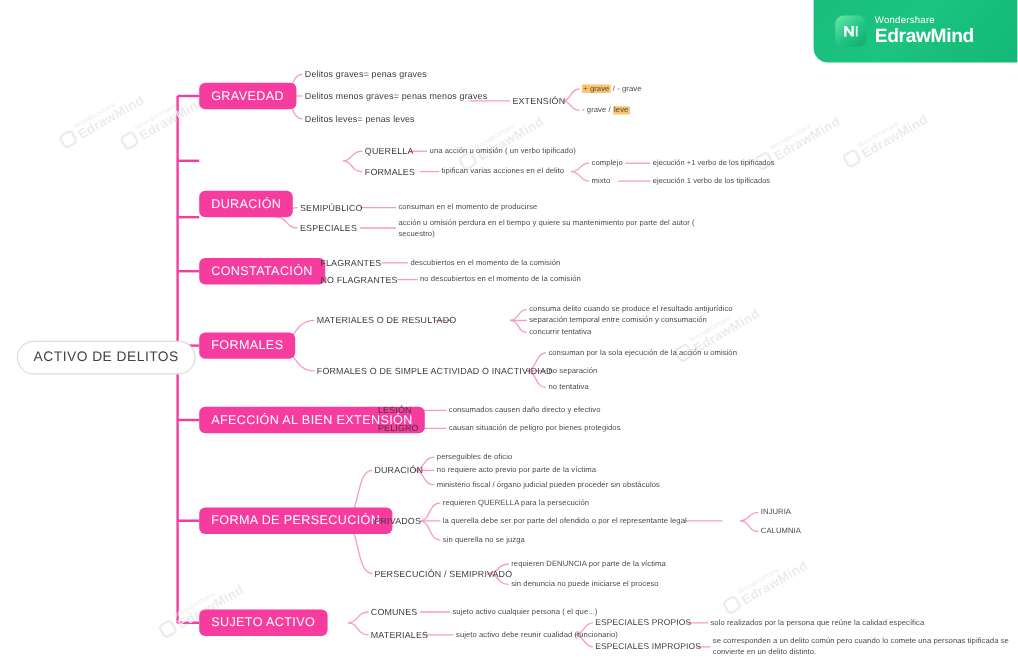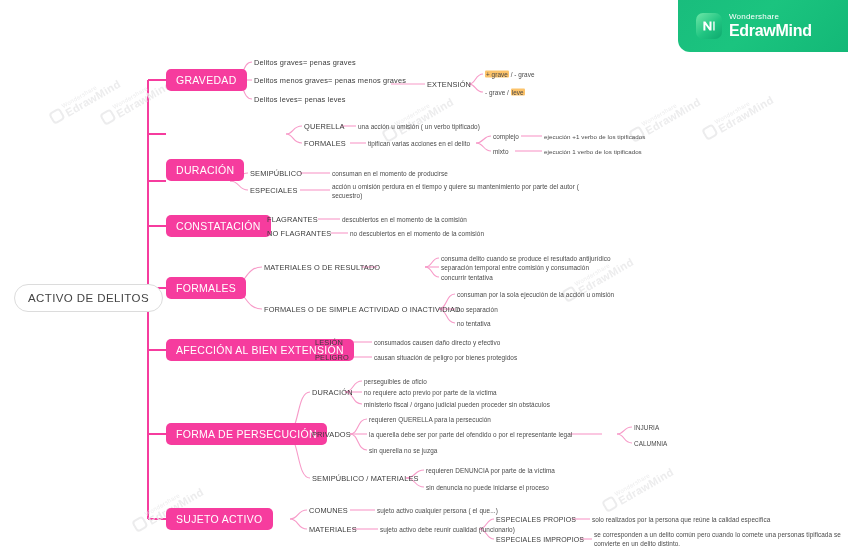--- a/index.html
+++ b/index.html
@@ -251,21 +251,21 @@
 
   <div class="node lvl1" style="left:166px;top:350px">AFECCIÓN AL BIEN EXTENSIÓN</div>
   <div class="node lvl2" style="left:315px;top:342px">LESIÓN</div>
   <div class="node lvl2" style="left:315px;top:357px">PELIGRO</div>
   <div class="node lvl3" style="left:374px;top:342px">consumados causen daño directo y efectivo</div>
   <div class="node lvl3" style="left:374px;top:357px">causan situación de peligro por bienes protegidos</div>
 
   <div class="node lvl1" style="left:166px;top:434px">FORMA DE PERSECUCIÓN</div>
   <div class="node lvl2" style="left:312px;top:392px">DURACIÓN</div>
   <div class="node lvl2" style="left:312px;top:434px">PRIVADOS</div>
-  <div class="node lvl2" style="left:312px;top:478px">SEMIPÚBLICO / MATERIALES</div>
+  <div class="node lvl2" style="left:312px;top:478px">PERSECUCIÓN / SEMIPRIVADO</div>
   <div class="node lvl3" style="left:364px;top:381px">perseguibles de oficio</div>
   <div class="node lvl3" style="left:364px;top:392px">no requiere acto previo por parte de la víctima</div>
   <div class="node lvl3" style="left:364px;top:404px">ministerio fiscal / órgano judicial pueden proceder sin obstáculos</div>
   <div class="node lvl3" style="left:369px;top:419px">requieren QUERELLA para la persecución</div>
   <div class="node lvl3" style="left:369px;top:434px">la querella debe ser por parte del ofendido o por el representante legal</div>
   <div class="node lvl3" style="left:369px;top:450px">sin querella no se juzga</div>
   <div class="node lvl3" style="left:634px;top:427px">INJURIA</div>
   <div class="node lvl3" style="left:634px;top:443px">CALUMNIA</div>
   <div class="node lvl3" style="left:426px;top:470px">requieren DENUNCIA por parte de la víctima</div>
   <div class="node lvl3" style="left:426px;top:487px">sin denuncia no puede iniciarse el proceso</div>

